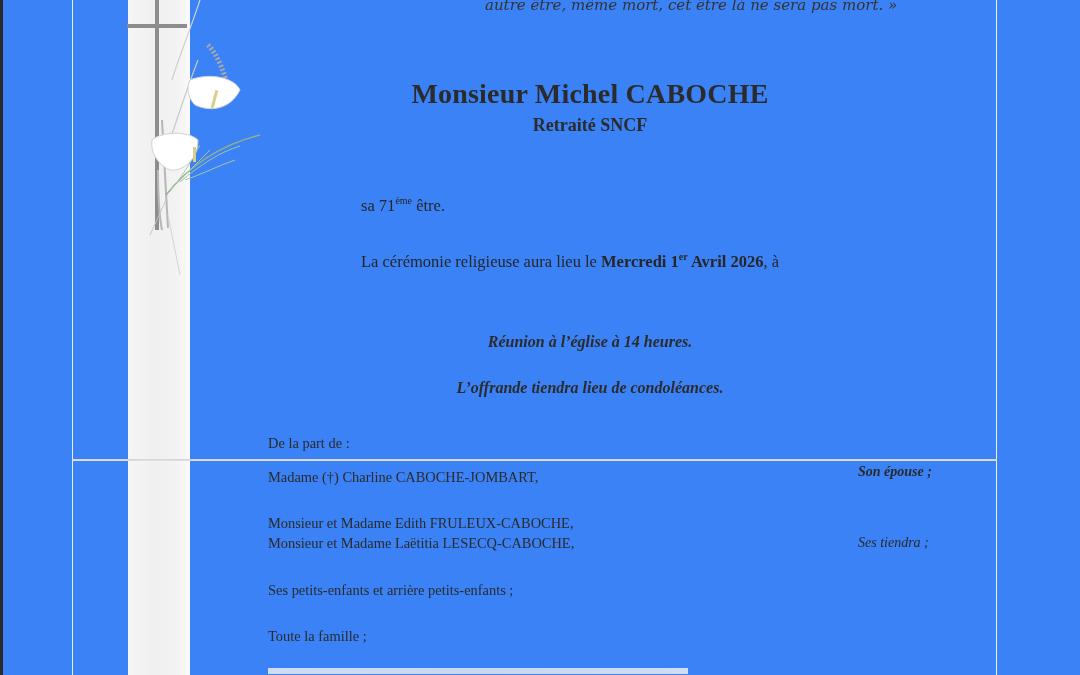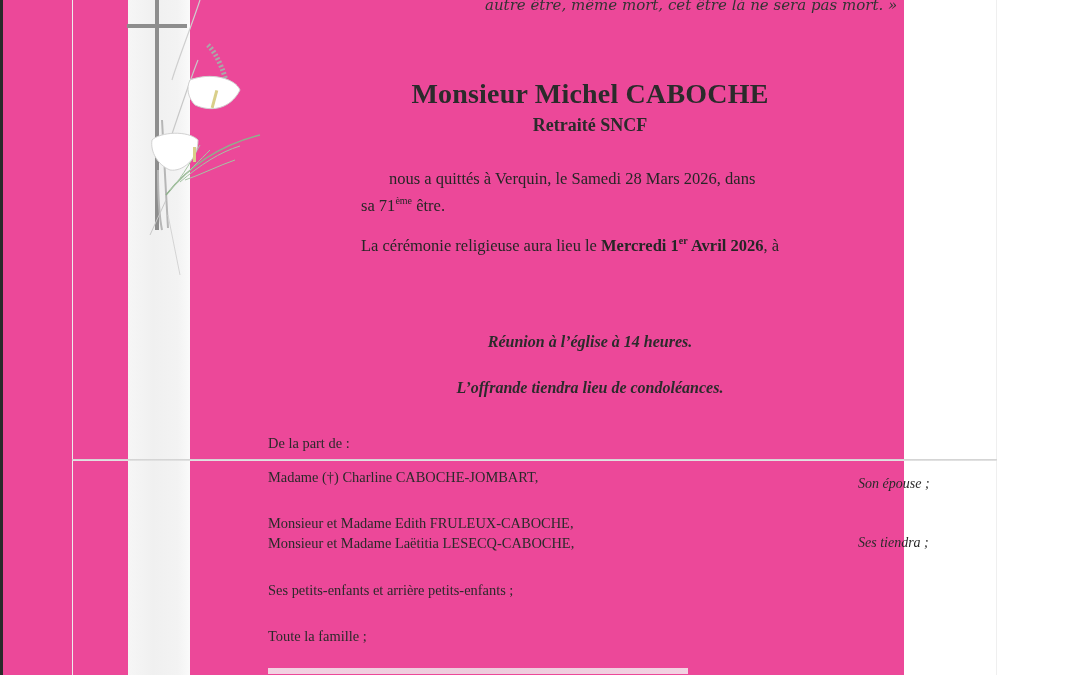--- a/index.html
+++ b/index.html
@@ -3,21 +3,21 @@
   <meta charset="utf-8">
   <style>
     * { margin: 0; padding: 0; box-sizing: border-box; }
     html, body {
       width: 1080px; height: 675px; overflow: hidden;
       background: #ffffff;
       font-family: "Liberation Serif", serif;
       color: #1f1f1f;
     }
     .page {
-      position: relative; width: 904px; height: 675px; background: #ec4899;
+      position: relative; width: 1080px; height: 675px; background: #3b82f6;
     }
     .left-edge {
       position: absolute; left: 0; top: 0; width: 3px; height: 675px;
       background: #2a2a2a;
     }
     .card-edge-left {
       position: absolute; left: 72px; top: 0; width: 1px; height: 675px;
       background: #ececec;
     }
     .card-edge-right {
@@ -105,34 +105,33 @@
 
     <path d="M52 140 C60 132 88 130 98 140 C98 160 82 172 70 170 C58 165 50 152 52 140 Z" fill="#ffffff" stroke="#d2d2d2" stroke-width="1"></path>
     <rect x="93" y="147" width="3" height="15" fill="#d9cf8a"></rect>
   </svg>
 
   <div class="quote">autre être, même mort, cet être là ne sera pas mort. »</div>
 
   <div class="title">Monsieur Michel CABOCHE</div>
   <div class="subtitle">Retraité SNCF</div>
 
-  <div class="para" style="left:389px; top:168px;">nous a quittés à Verquin, le Samedi 28 Mars 2026, dans</div>
   <div class="para" style="left:361px; top:190px;"><span>sa 71</span><sup>ème</sup><span> être.</span></div>
 
-  <div class="para" style="left:361px; top:230px;"><span>La cérémonie religieuse aura lieu le </span><span class="b">Mercredi 1</span><sup class="b">er</sup><span class="b"> Avril 2026</span><span>, à</span></div>
+  <div class="para" style="left:361px; top:246px;"><span>La cérémonie religieuse aura lieu le </span><span class="b">Mercredi 1</span><sup class="b">er</sup><span class="b"> Avril 2026</span><span>, à</span></div>
 
   <div class="center-it" style="top:333px;">Réunion à l’église à 14 heures.</div>
   <div class="center-it" style="top:379px;">L’offrande tiendra lieu de condoléances.</div>
 
   <div class="fam" style="top:434px;">De la part de :</div>
 
   <div class="divider"></div>
 
   <div class="fam" style="top:468px;">Madame (†) Charline CABOCHE-JOMBART,</div>
-  <div class="rel" style="top:476px;">Son épouse ;</div>
+  <div class="rel" style="top:464px;font-weight:bold;">Son épouse ;</div>
 
   <div class="fam" style="top:514px;">Monsieur et Madame Edith FRULEUX-CABOCHE,</div>
   <div class="fam" style="top:534px;">Monsieur et Madame Laëtitia LESECQ-CABOCHE,</div>
   <div class="rel" style="top:535px;">Ses tiendra ;</div>
 
   <div class="fam" style="top:581px;">Ses petits-enfants et arrière petits-enfants ;</div>
   <div class="fam" style="top:627px;">Toute la famille ;</div>
 
   <div class="faded"></div>
 </div>

